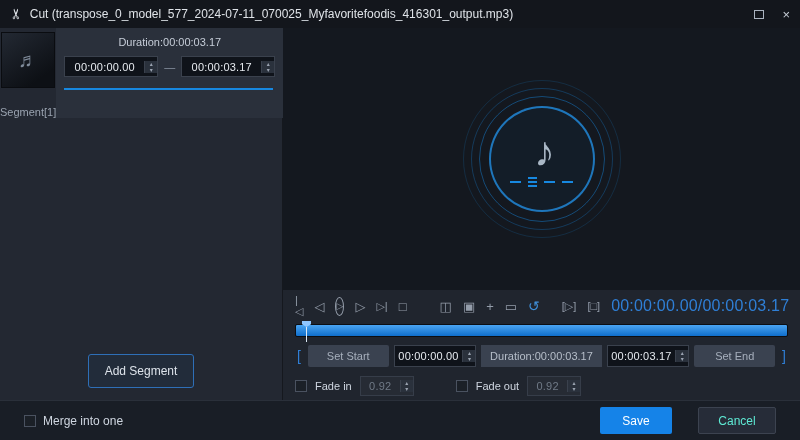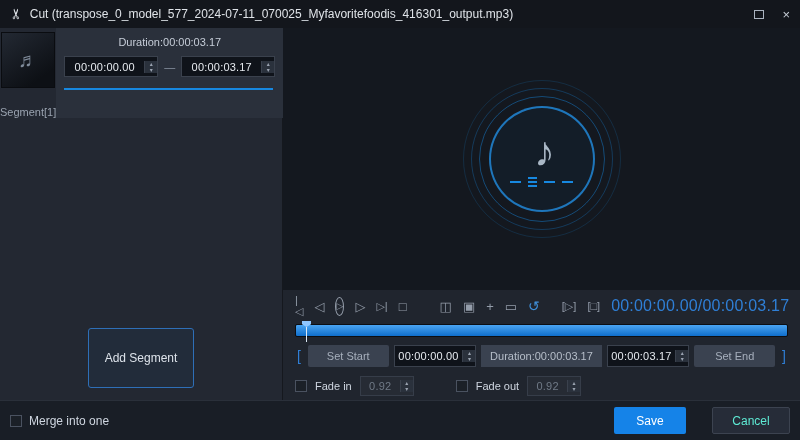--- a/index.html
+++ b/index.html
@@ -52,21 +52,21 @@
   .timespin .tval{ flex:1; display:flex; align-items:center; justify-content:center;
     color:#e6eaef; font-size:11px; letter-spacing:.2px;}
   .spincol{ width:13px; border-left:1px solid #3a414d; display:flex; flex-direction:column; background:#2a313c;}
   .spincol span{ flex:1; display:flex; align-items:center; justify-content:center; font-size:6px; color:#9aa3b0; line-height:1;}
   .timespin.dim{ background:#262b34; border-color:#363d49;}
   .timespin.dim .tval{ color:#707a87; }
   
   .left-buttons{ position:absolute; bottom:12px; left:0; right:0; display:flex; justify-content:space-evenly; padding:0 14px;}
   .outline-btn{
     background:rgba(23,136,224,0.05); border:1px solid #2e6fb7; border-radius:3px;
-    color:#dde3ea; font-size:12px; padding:22px 16px; font-family:inherit; cursor:default;
+    color:#dde3ea; font-size:12px; padding:9px 16px; font-family:inherit; cursor:default;
   }
   
   .right-panel{ position:absolute; top:28px; left:283px; right:0; height:372px; background:#20252e; }
   .preview{ height:262px; background:#14181f; position:relative; overflow:hidden;}
   .rings{ position:absolute; left:50%; top:50%; transform:translate(-50%,-50%); }
   .ring{ position:absolute; left:50%; top:50%; transform:translate(-50%,-50%); border-radius:50%; }
   .r1{ width:158px; height:158px; border:1px solid rgba(23,136,224,.18);}
   .r2{ width:142px; height:142px; border:1px solid rgba(23,136,224,.30);}
   .r3{ width:126px; height:126px; border:1px solid rgba(23,136,224,.45);}
   .disc{ width:106px; height:106px; border:2px solid rgba(33,134,214,.85);
@@ -102,21 +102,21 @@
     display:flex; align-items:center; justify-content:center; font-size:11px;}
   
   .fade-row{ display:flex; align-items:center; gap:8px; margin:9px 12px 0;}
   .checkbox{ width:12px; height:12px; border:1px solid #4a5260; background:#1b2027; display:inline-block;}
   .fade-label{ font-size:11px; color:#cfd6e0;}
   .numspin{ width:54px; height:20px;}
   .fade-gap{ width:26px;}
   
   .bottom-bar{ position:absolute; left:0; right:0; bottom:0; height:40px;
     background:#191e26; border-top:1px solid #2a303a;
-    display:flex; align-items:center; padding:0 10px;}
+    display:flex; align-items:center; padding:0 24px;}
   .merge{ display:flex; align-items:center; gap:7px; font-size:12px; color:#cfd6e0;}
   .actions{ margin-left:auto; display:flex; gap:26px;}
   .primary-btn{ width:72px; height:27px; background:#1583e8; border:none; border-radius:2px;
     color:#ffffff; font-size:12px; font-family:inherit; cursor:default;}
   .secondary-btn{ width:78px; height:27px; background:#262c38; border:1px solid #3c4350; border-radius:2px;
     color:#5eead4; font-size:12px; font-family:inherit; cursor:default;}
 </style>
 </head>
 <body>
 

